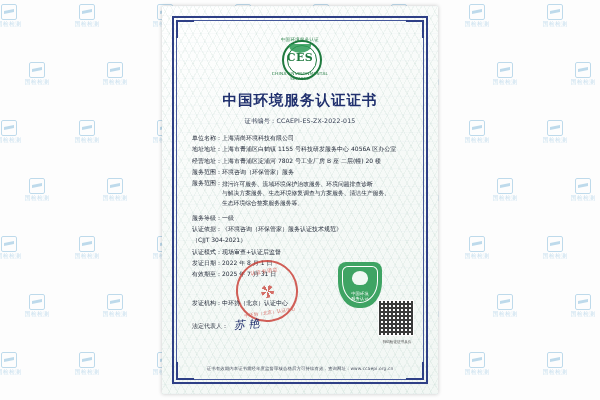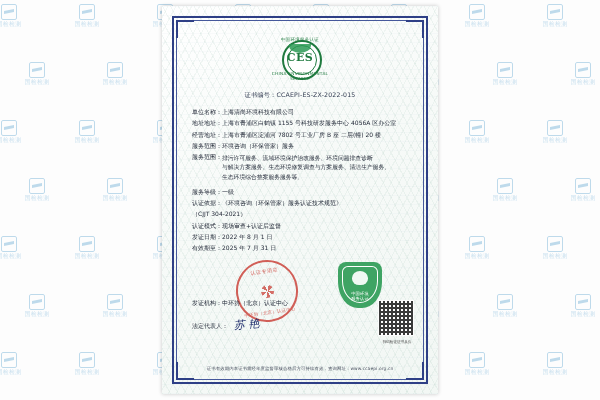--- a/index.html
+++ b/index.html
@@ -424,20 +424,21 @@
       <div class="emblem-wrap">
         <div class="emblem">
           <div class="arcname">中国环境服务认证</div>
           <div class="ring"></div>
           <div class="leaf"></div>
           <div class="ces">CES</div>
           <div class="arcsub">CHINA ENVIRONMENTAL SERVICE</div>
         </div>
       </div>
 
+      <div class="title">中国环境服务认证证书</div>
 
       <div class="cert-no">
         <span>证书编号：</span><span>CCAEPI-ES-ZX-2022-015</span>
       </div>
 
       <div class="fields" id="field-list">
           <div class="row">
             <span class="lbl">单位名称：</span>
             <span class="val">上海清尚环境科技有限公司</span>
           </div>

